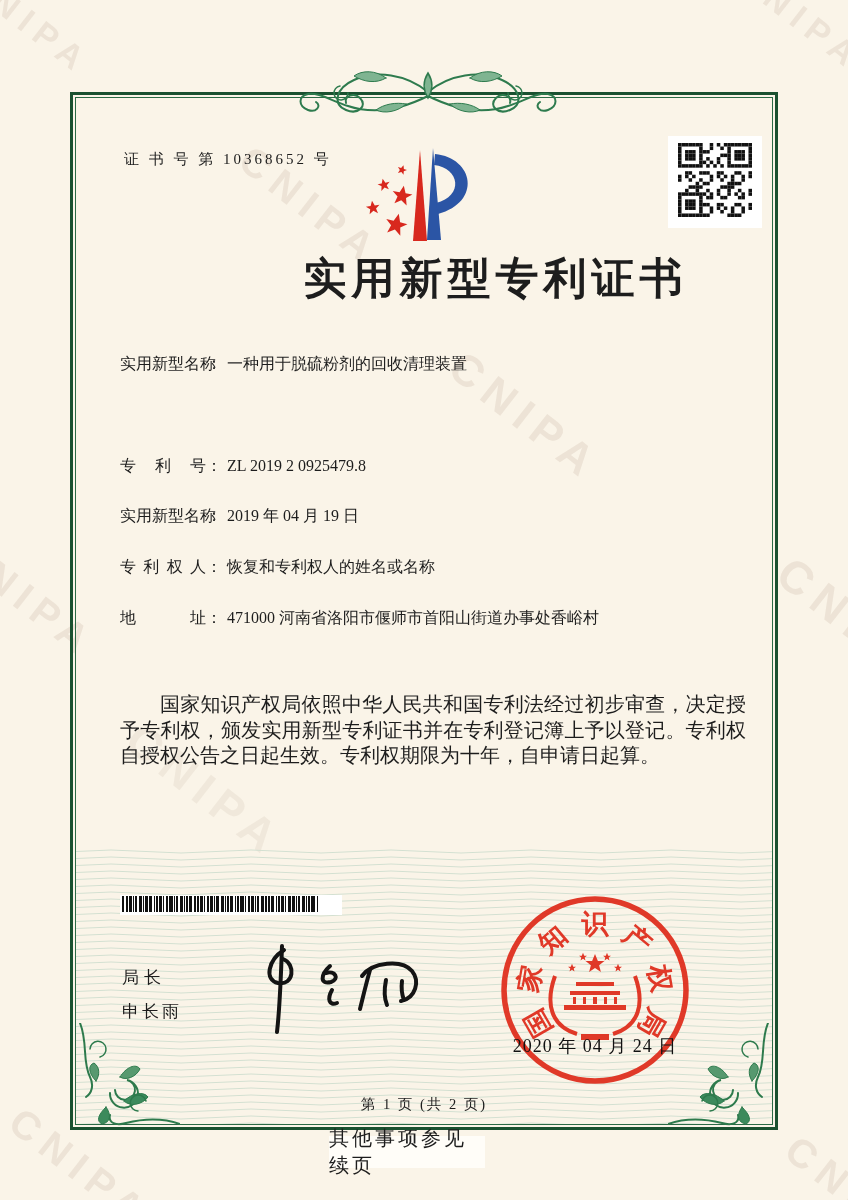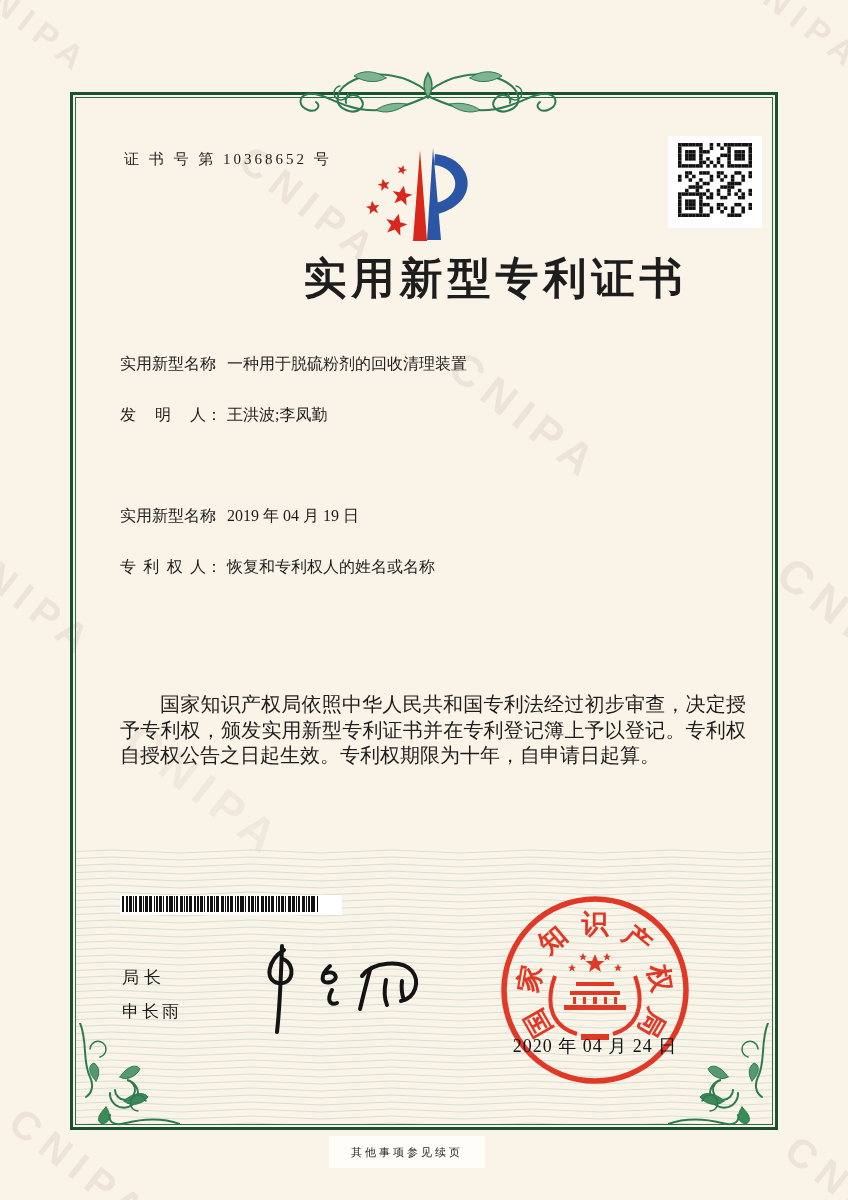--- a/index.html
+++ b/index.html
@@ -44,21 +44,21 @@
   .barcode i{display:inline-block;height:16px;background:#111;}
   .sig-title{position:absolute;left:122px;top:966px;font-size:17px;letter-spacing:5px;}
   .sig-name{position:absolute;left:122px;top:1000px;font-size:17px;letter-spacing:3px;}
   .signature{position:absolute;left:250px;top:940px;}
   .seal{position:absolute;left:495px;top:890px;}
   .seal-date{position:absolute;left:495px;top:1034px;width:200px;text-align:center;
              font-size:18px;letter-spacing:1px;color:#111;}
   .page-info{position:absolute;left:70px;top:1095px;width:708px;text-align:center;font-size:14.5px;letter-spacing:2px;}
   .footer-strip{position:absolute;left:329px;top:1136px;width:156px;height:32px;background:#fffdf8;
                 display:flex;align-items:center;justify-content:center;}
-  .footer-note{font-size:11px;letter-spacing:3px;}
+  .footer-note{font-size:20px;letter-spacing:3px;}
   .seal text{font-family:"Liberation Serif","DejaVu Serif",serif;}
 </style>
 </head>
 <body>
 
 <div class="page">
 
   <svg width="0" height="0" style="position:absolute" aria-hidden="true">
     <defs>
       <g id="flhalf" fill="none" stroke="#2e7b4e" stroke-width="2" stroke-linecap="round">
@@ -338,28 +338,31 @@
           <rect x="56" y="70" width="3.5" height="3.5"></rect>
           <rect x="59.5" y="70" width="3.5" height="3.5"></rect>
         </svg></div>
     </div>
 
   <div class="title">实用新型专利证书</div>
 
   <div class="row" style="top:354px">
     <span class="lbl">实用新型名称</span><span>：</span><span class="val">一种用于脱硫粉剂的回收清理装置</span>
   </div>
-  <div class="row" style="top:405px">
-    <span class="lbl">发明人</span><span>：</span><span class="val">王洪波;李凤勤</span>
+  <div class="row" style="top:456px">
+    <span class="lbl">专利号</span><span>：</span><span class="val">ZL 2019 2 0925479.8</span>
   </div>
   <div class="row" style="top:506px">
     <span class="lbl">实用新型名称</span><span>：</span><span class="val">2019 年 04 月 19 日</span>
   </div>
   <div class="row" style="top:557px">
     <span class="lbl">专利权人</span><span>：</span><span class="val">恢复和专利权人的姓名或名称</span>
+  </div>
+  <div class="row" style="top:608px">
+    <span class="lbl">地址</span><span>：</span><span class="val">471000 河南省洛阳市偃师市首阳山街道办事处香峪村</span>
   </div>
 
   <div class="paras">
     <p>国家知识产权局依照中华人民共和国专利法经过初步审查，决定授予专利权，颁发实用新型专利证书并在专利登记簿上予以登记。专利权自授权公告之日起生效。专利权期限为十年，自申请日起算。</p>
   </div>
 
   <div class="barcode" id="barcode"><i style="width:2px;margin-right:2px"></i><i style="width:2px;margin-right:1px"></i><i style="width:3px;margin-right:1px"></i><i style="width:1px;margin-right:1px"></i><i style="width:2px;margin-right:2px"></i><i style="width:3px;margin-right:1px"></i><i style="width:1px;margin-right:1px"></i><i style="width:3px;margin-right:1px"></i><i style="width:3px;margin-right:2px"></i><i style="width:1px;margin-right:1px"></i><i style="width:2px;margin-right:1px"></i><i style="width:3px;margin-right:1px"></i><i style="width:1px;margin-right:2px"></i><i style="width:2px;margin-right:1px"></i><i style="width:4px;margin-right:1px"></i><i style="width:1px;margin-right:1px"></i><i style="width:2px;margin-right:2px"></i><i style="width:3px;margin-right:1px"></i><i style="width:1px;margin-right:1px"></i><i style="width:2px;margin-right:1px"></i><i style="width:3px;margin-right:2px"></i><i style="width:2px;margin-right:1px"></i><i style="width:2px;margin-right:1px"></i><i style="width:3px;margin-right:1px"></i><i style="width:1px;margin-right:2px"></i><i style="width:2px;margin-right:1px"></i><i style="width:3px;margin-right:1px"></i><i style="width:1px;margin-right:1px"></i><i style="width:3px;margin-right:2px"></i><i style="width:3px;margin-right:1px"></i><i style="width:1px;margin-right:1px"></i><i style="width:2px;margin-right:1px"></i><i style="width:3px;margin-right:2px"></i><i style="width:1px;margin-right:1px"></i><i style="width:2px;margin-right:1px"></i><i style="width:4px;margin-right:1px"></i><i style="width:1px;margin-right:2px"></i><i style="width:2px;margin-right:1px"></i><i style="width:3px;margin-right:1px"></i><i style="width:1px;margin-right:1px"></i><i style="width:2px;margin-right:2px"></i><i style="width:3px;margin-right:1px"></i><i style="width:2px;margin-right:1px"></i><i style="width:2px;margin-right:1px"></i><i style="width:3px;margin-right:2px"></i><i style="width:1px;margin-right:1px"></i><i style="width:2px;margin-right:1px"></i><i style="width:3px;margin-right:1px"></i><i style="width:1px;margin-right:2px"></i><i style="width:3px;margin-right:1px"></i><i style="width:3px;margin-right:1px"></i><i style="width:1px;margin-right:1px"></i><i style="width:2px;margin-right:2px"></i><i style="width:3px;margin-right:1px"></i><i style="width:1px;margin-right:1px"></i><i style="width:2px;margin-right:1px"></i><i style="width:4px;margin-right:2px"></i><i style="width:1px;margin-right:1px"></i></div>
 
   <div class="sig-title">局长</div>
   <div class="sig-name">申长雨</div>
@@ -417,17 +420,18 @@
         <rect x="19" y="1" width="3" height="7"></rect>
         <rect x="-31" y="9" width="62" height="5"></rect>
         <path d="M-40 -20 C-50 8 -44 30 -18 38" fill="none" stroke="#df2b1a" stroke-width="4"></path>
         <path d="M40 -20 C50 8 44 30 18 38" fill="none" stroke="#df2b1a" stroke-width="4"></path>
         <rect x="-14" y="38" width="28" height="6"></rect>
       </g>
     </g>
   </svg>
   <div class="seal-date">2020 年 04 月 24 日</div>
 
+  <div class="page-info">第 1 页 (共 2 页)</div>
   <div class="footer-strip">
     <span class="footer-note">其他事项参见续页</span>
   </div>
 
 </div>
 
 </body></html>

